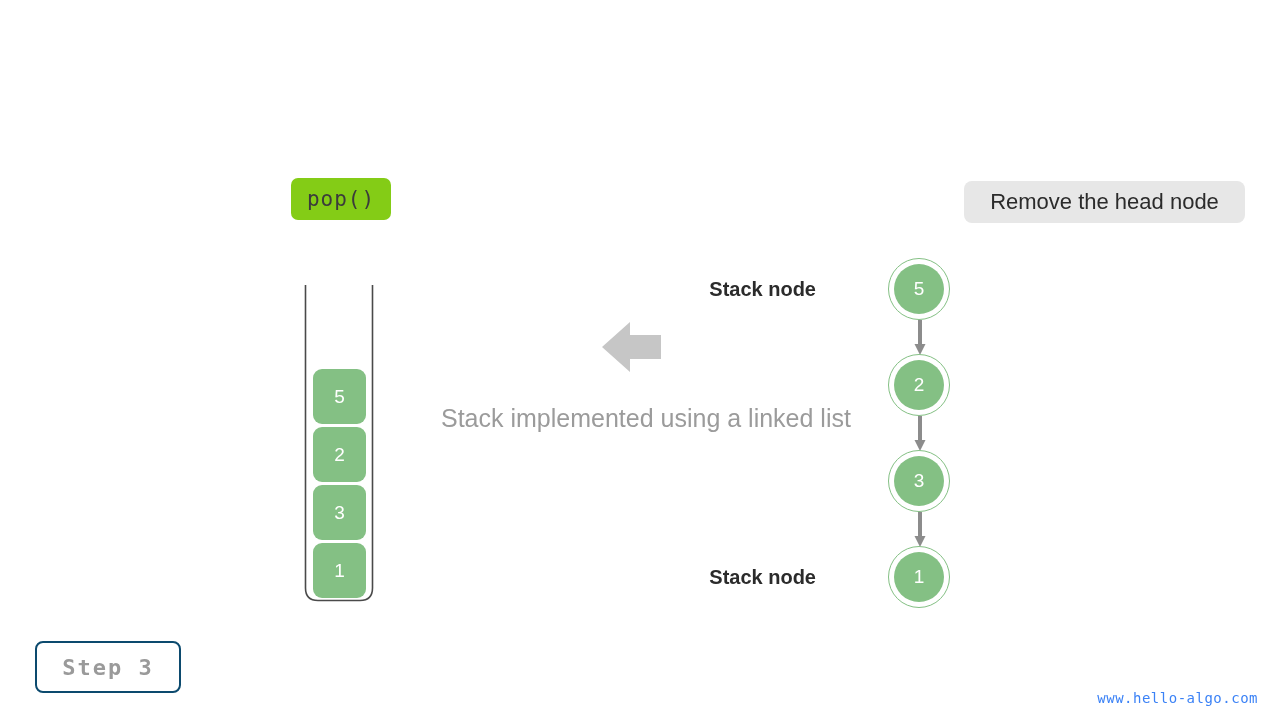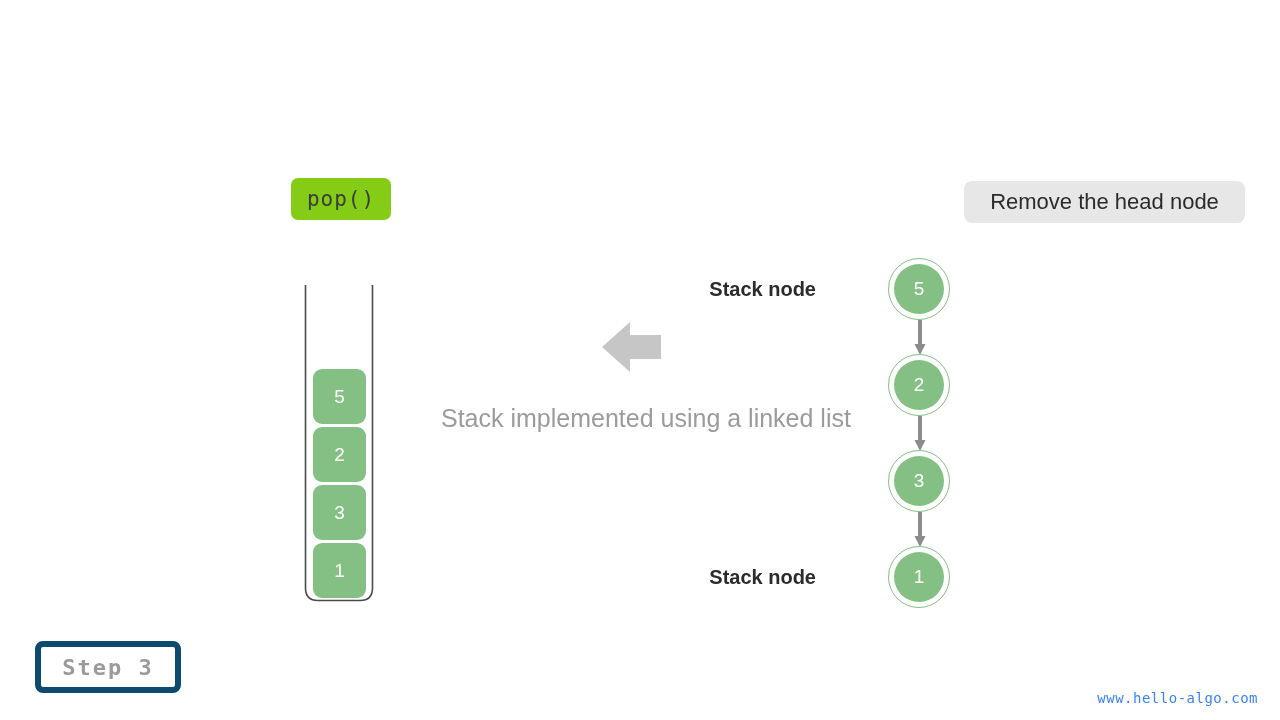--- a/index.html
+++ b/index.html
@@ -57,21 +57,21 @@
   }
 
   
   .step-badge {
     position: absolute;
     left: 35px;
     top: 641px;
     width: 146px;
     height: 52px;
     background: #ffffff;
-    border: 6px solid #0c4a6e;
+    border: 2px solid #0c4a6e;
     border-radius: 8px;
     display: flex;
     align-items: center;
     justify-content: center;
     font-family: "DejaVu Sans Mono", "Liberation Mono", monospace;
     font-size: 22px;
     font-weight: bold;
     letter-spacing: 2px;
     color: #9a9a9a;
     box-sizing: border-box;

